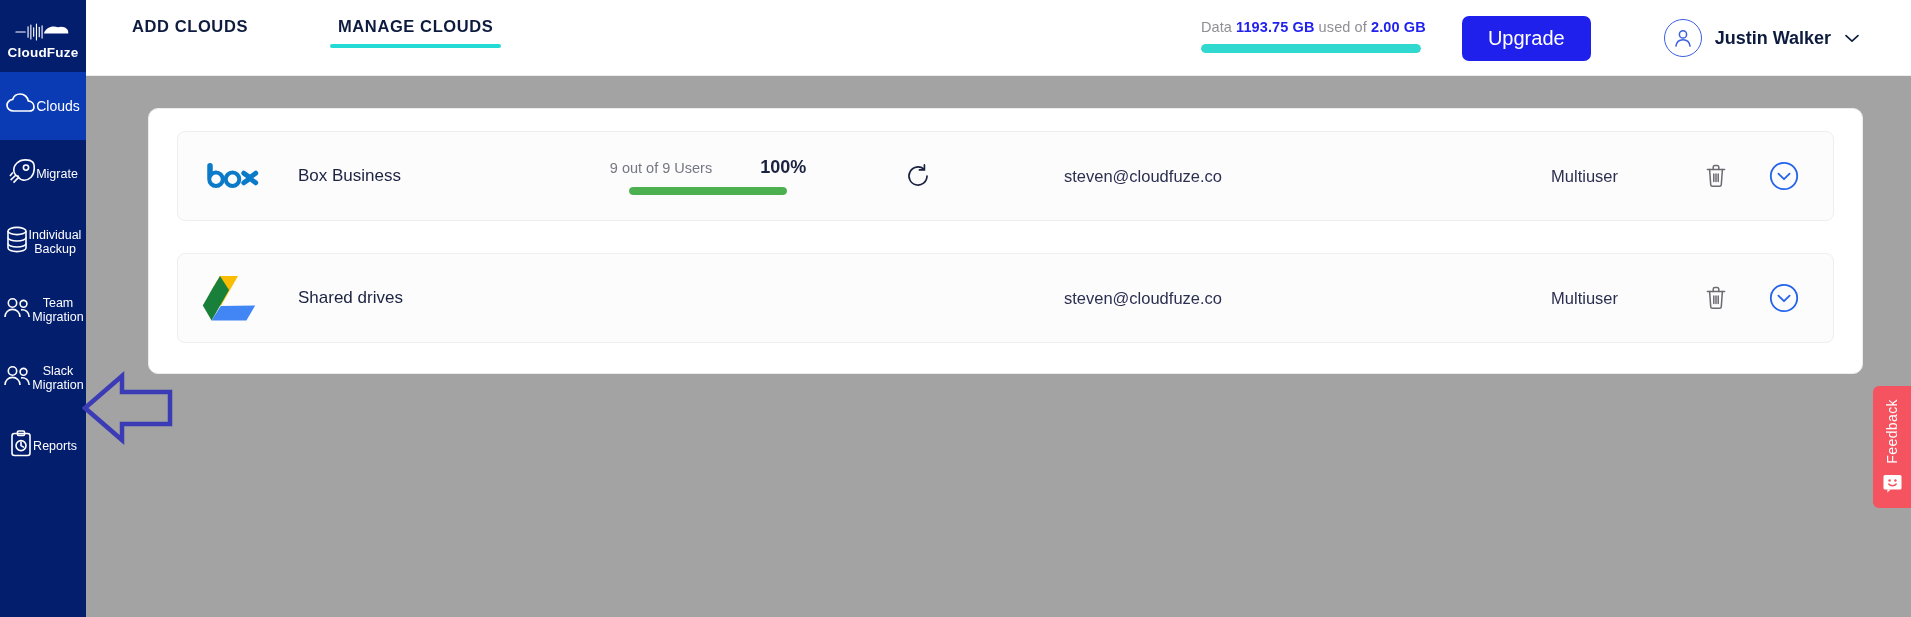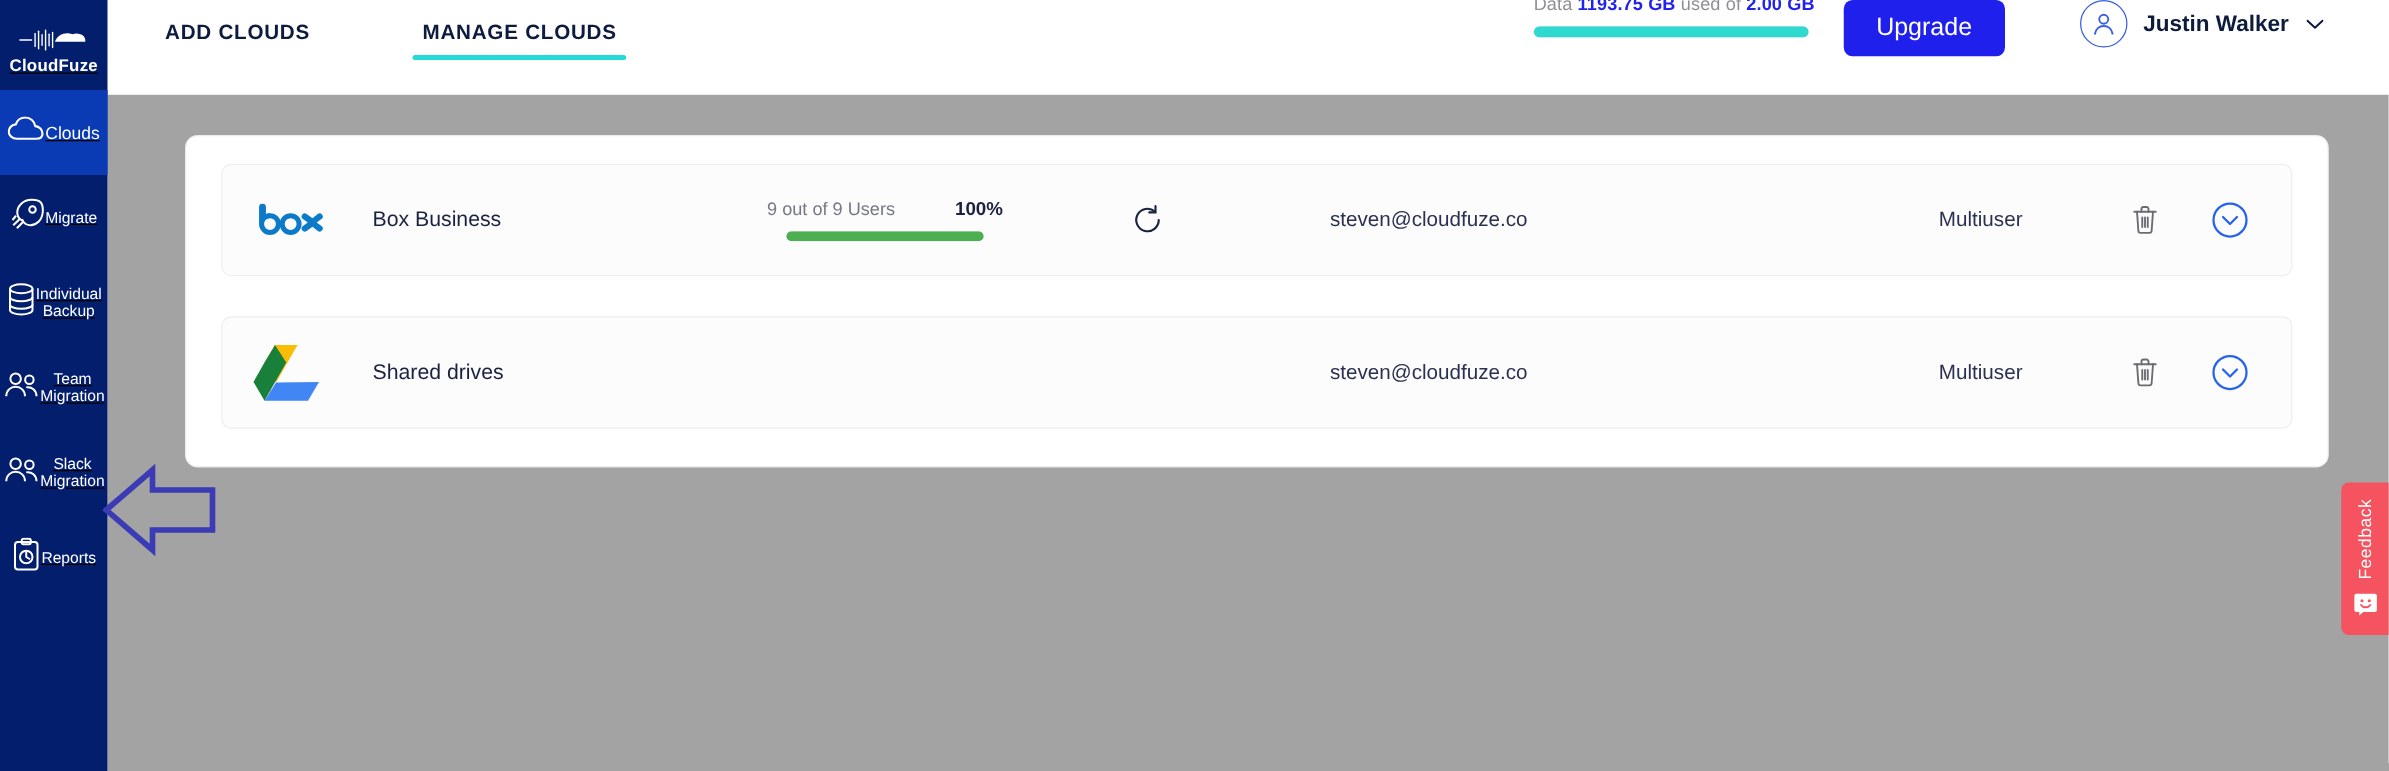--- a/index.html
+++ b/index.html
@@ -11,21 +11,21 @@
   }
   .app { position: relative; width: 1911px; height: 617px; display: flex; background:#ffffff; }
 
   
   .sidebar {
     width: 86px; height: 617px;
     background: #041e6e;
     flex: 0 0 86px;
     display: flex; flex-direction: column; align-items: center;
     padding-top: 8px;
-    position: relative; z-index: 5; text-decoration: underline;
+    position: relative; z-index: 5;
   }
   .brand { width: 86px; height: 64px; display: flex; flex-direction: column;
            align-items: center; justify-content: center; }
   .brand .logo-mark { width: 56px; height: 22px; display:block; }
   .brand .brand-name {
     color: #ffffff; font-size: 13.5px; font-weight: 700;
     letter-spacing: .2px; margin-top: 2px;
   }
   .nav-item {
     width: 86px; min-height: 68px;
@@ -53,21 +53,21 @@
     position: relative; cursor: pointer; white-space: nowrap;
   }
   .tab .tab-underline {
     position: absolute; left: 0; right: 0; bottom: 10px;
     height: 4px; background: #23dbd4; border-radius: 2px; display: none;
   }
   .tab.active .tab-underline { display: block; }
 
   .topbar-right {
     position: absolute; right: 0; top: 0; height: 76px;
-    display: flex; align-items: flex-start; gap: 0;
+    display: flex; align-items: center; gap: 13px;
   }
   .data-usage { width: 220px; margin-right: 28px; margin-top: -4px; }
   .data-usage .usage-text {
     font-size: 14.5px; color: #8f8f95; text-align: center; white-space: nowrap;
     letter-spacing: .1px;
   }
   .data-usage .usage-text b { color: #2222ee; font-weight: 700; }
   .usage-bar-track {
     margin-top: 9px; height: 9px; border-radius: 6px; background: #e8e8ec; overflow: hidden;
   }
@@ -98,21 +98,21 @@
     height: 90px; display: flex; align-items: center; padding: 0 0 0 12px;
     margin-bottom: 32px; position: relative;
   }
   .cloud-row:last-child { margin-bottom: 0; }
 
   .cell-logo { width: 108px; display: flex; align-items: center; justify-content: flex-start; padding-left: 12px; }
   .cell-name { width: 260px; font-size: 17px; color: #1b2240; }
   .cell-users { width: 300px; display: flex; flex-direction: column; align-items: center; }
   .users-line { display: flex; align-items: baseline; gap: 48px; }
   .users-text { font-size: 14.5px; color: #757783; white-space: nowrap; }
-  .users-pct { font-size: 15px; font-weight: 700; color: #1b2240; }
+  .users-pct { font-size: 18px; font-weight: 700; color: #1b2240; }
   .users-track {
     margin-top: 9px; width: 158px; height: 8px; border-radius: 5px;
     background: #e9e9ee; overflow: hidden;
   }
   .users-fill { height: 100%; background: #4caf50; border-radius: 5px; }
   .cell-refresh { width: 120px; display: flex; align-items: center; justify-content: center; cursor: pointer; }
   .cell-email { width: 330px; font-size: 16.5px; color: #2b3050; text-align: center; }
   .cell-type { flex: 1; font-size: 16.5px; color: #2b3050; text-align: right; padding-right: 0; }
   .cell-actions { width: 215px; display: flex; align-items: center; justify-content: flex-end; gap: 42px; padding-right: 34px; }
   .icon-btn { cursor: pointer; display: flex; align-items: center; justify-content: center; }

